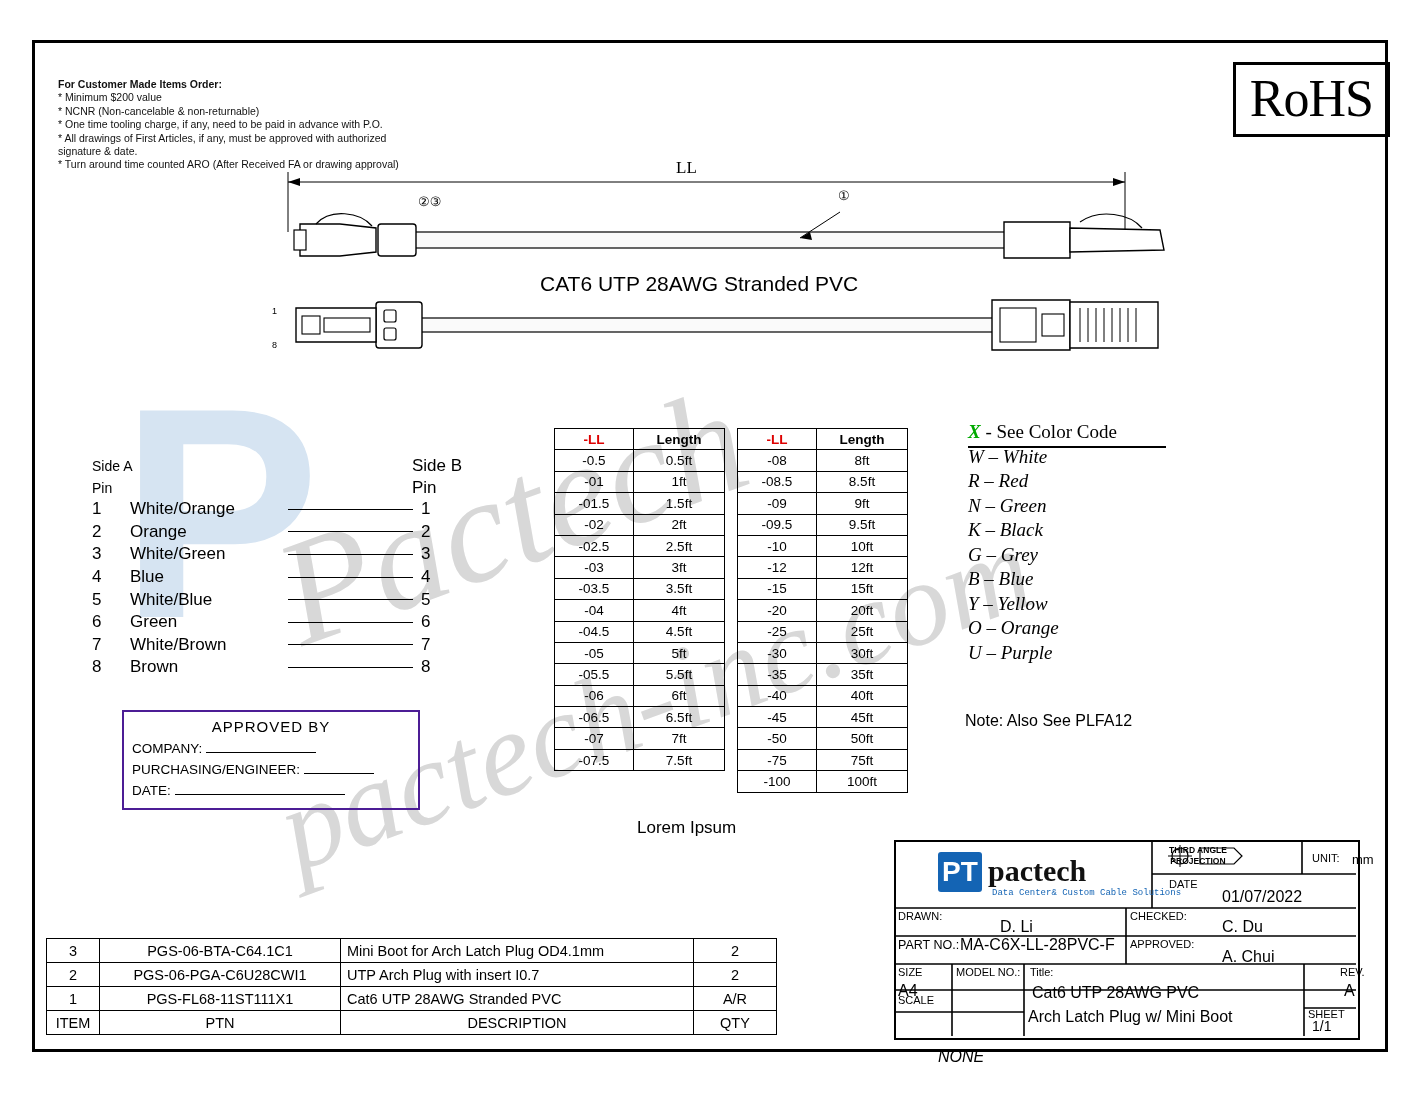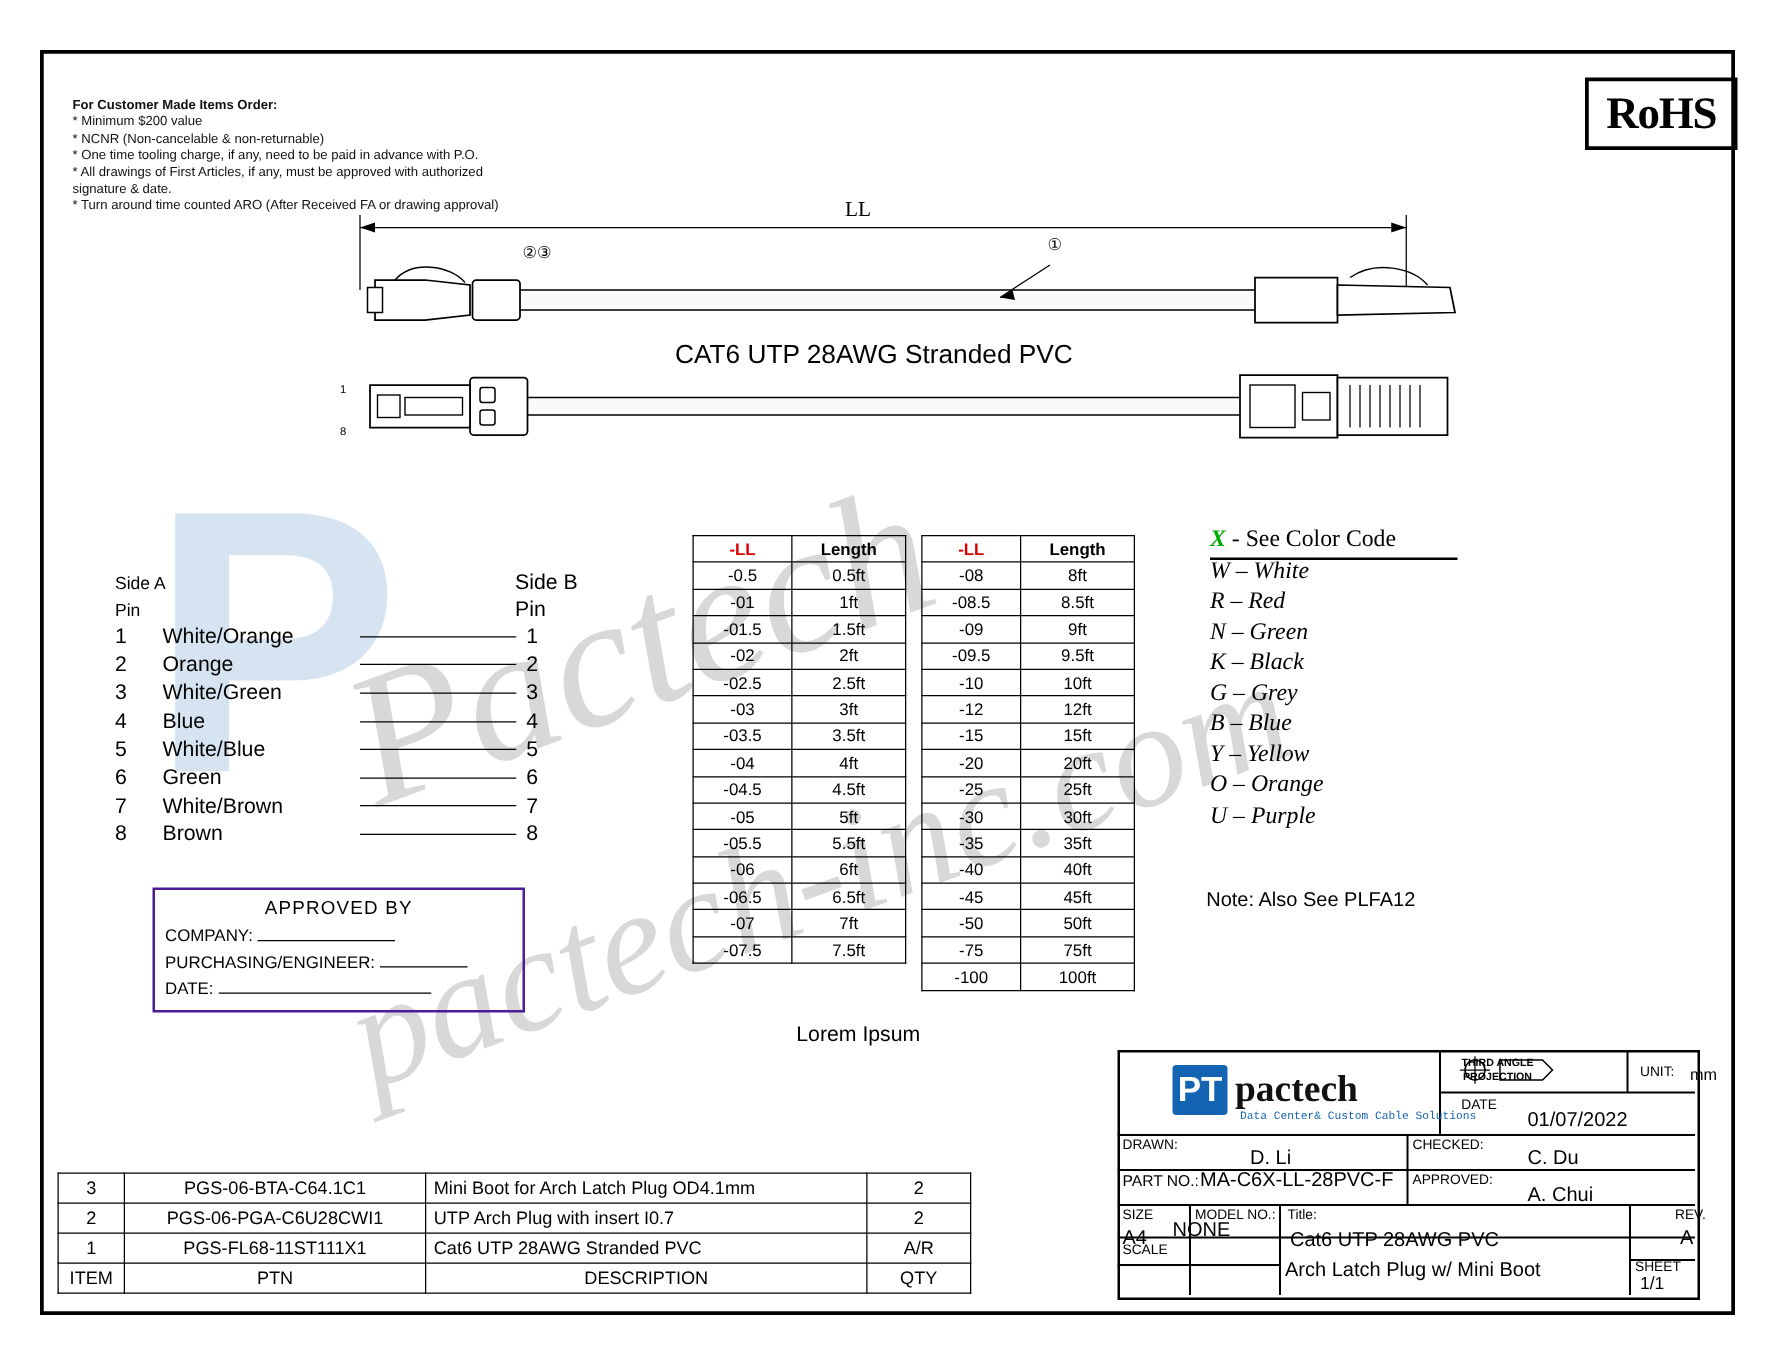--- a/index.html
+++ b/index.html
@@ -7,21 +7,21 @@
   #sheet{position:absolute;left:0;top:0;width:1420px;height:1096px;}
   .frame{position:absolute;left:32px;top:40px;width:1356px;height:1012px;border:3px solid #000;box-sizing:border-box;}
   .watermark{position:absolute;left:90px;top:330px;width:1180px;height:560px;pointer-events:none;z-index:0;}
   .wm-text{position:absolute;font-family:"Liberation Serif",serif;font-size:150px;color:#d8d8d8;font-style:italic;white-space:nowrap;transform:rotate(-20deg);}
   .wm-p{position:absolute;left:30px;top:10px;font-size:300px;color:#d6e4f2;font-family:"Liberation Sans",sans-serif;font-weight:bold;}
   .layer{position:relative;z-index:2;}
 
   .notes{position:absolute;left:58px;top:78px;font-size:10.5px;line-height:13.4px;color:#111;}
   .notes .hd{font-weight:bold;}
   .rohs{position:absolute;right:30px;top:62px;border:3px solid #000;padding:4px 14px 6px 14px;}
-  .rohs span{font-size:36px;font-weight:bold;font-family:"Liberation Serif",serif;letter-spacing:-1px;}
+  .rohs span{font-size:52px;font-weight:normal;font-family:"Liberation Serif",serif;letter-spacing:-1px;}
 
   .cablecap{position:absolute;left:540px;top:272px;font-size:21px;}
   .llbl{position:absolute;left:676px;top:158px;font-size:17px;font-family:"Liberation Serif",serif;}
   .cnum{position:absolute;font-size:13px;}
 
   
   .sideA{position:absolute;left:92px;top:455px;font-size:14px;line-height:22px;}
   .sideB{position:absolute;left:412px;top:455px;font-size:17px;line-height:22px;}
   .pinlist{position:absolute;left:92px;top:498px;}
   .pinlist .row{display:flex;align-items:center;height:22.6px;}
@@ -448,19 +448,19 @@
   <div class="tbval layer" style="left:960px;top:936px;">MA-C6X-LL-28PVC-F</div>
   <div class="tbtxt layer" style="left:1130px;top:938px;">APPROVED:</div>
   <div class="tbval layer" style="left:1222px;top:948px;">A. Chui</div>
   <div class="tbtxt layer" style="left:898px;top:966px;">SIZE</div>
   <div class="tbval layer" style="left:898px;top:982px;">A4</div>
   <div class="tbtxt layer" style="left:956px;top:966px;">MODEL NO.:</div>
   <div class="tbtxt layer" style="left:1030px;top:966px;">Title:</div>
   <div class="tbval layer" style="left:1032px;top:984px;">Cat6 UTP 28AWG PVC</div>
   <div class="tbval layer" style="left:1028px;top:1008px;">Arch Latch Plug w/ Mini Boot</div>
   <div class="tbtxt layer" style="left:898px;top:994px;">SCALE</div>
-  <div class="tbval layer" style="left:938px;top:976px;">NONE</div>
+  <div class="tbval layer" style="left:938px;top:1048px;font-style:italic;">NONE</div>
   <div class="tbtxt layer" style="left:1340px;top:966px;">REV.</div>
   <div class="tbval layer" style="left:1344px;top:982px;">A</div>
   <div class="tbtxt layer" style="left:1308px;top:1008px;">SHEET</div>
   <div class="tbval layer" style="left:1312px;top:1018px;font-size:14px;">1/1</div>
 
 </div>
 
 </body></html>

